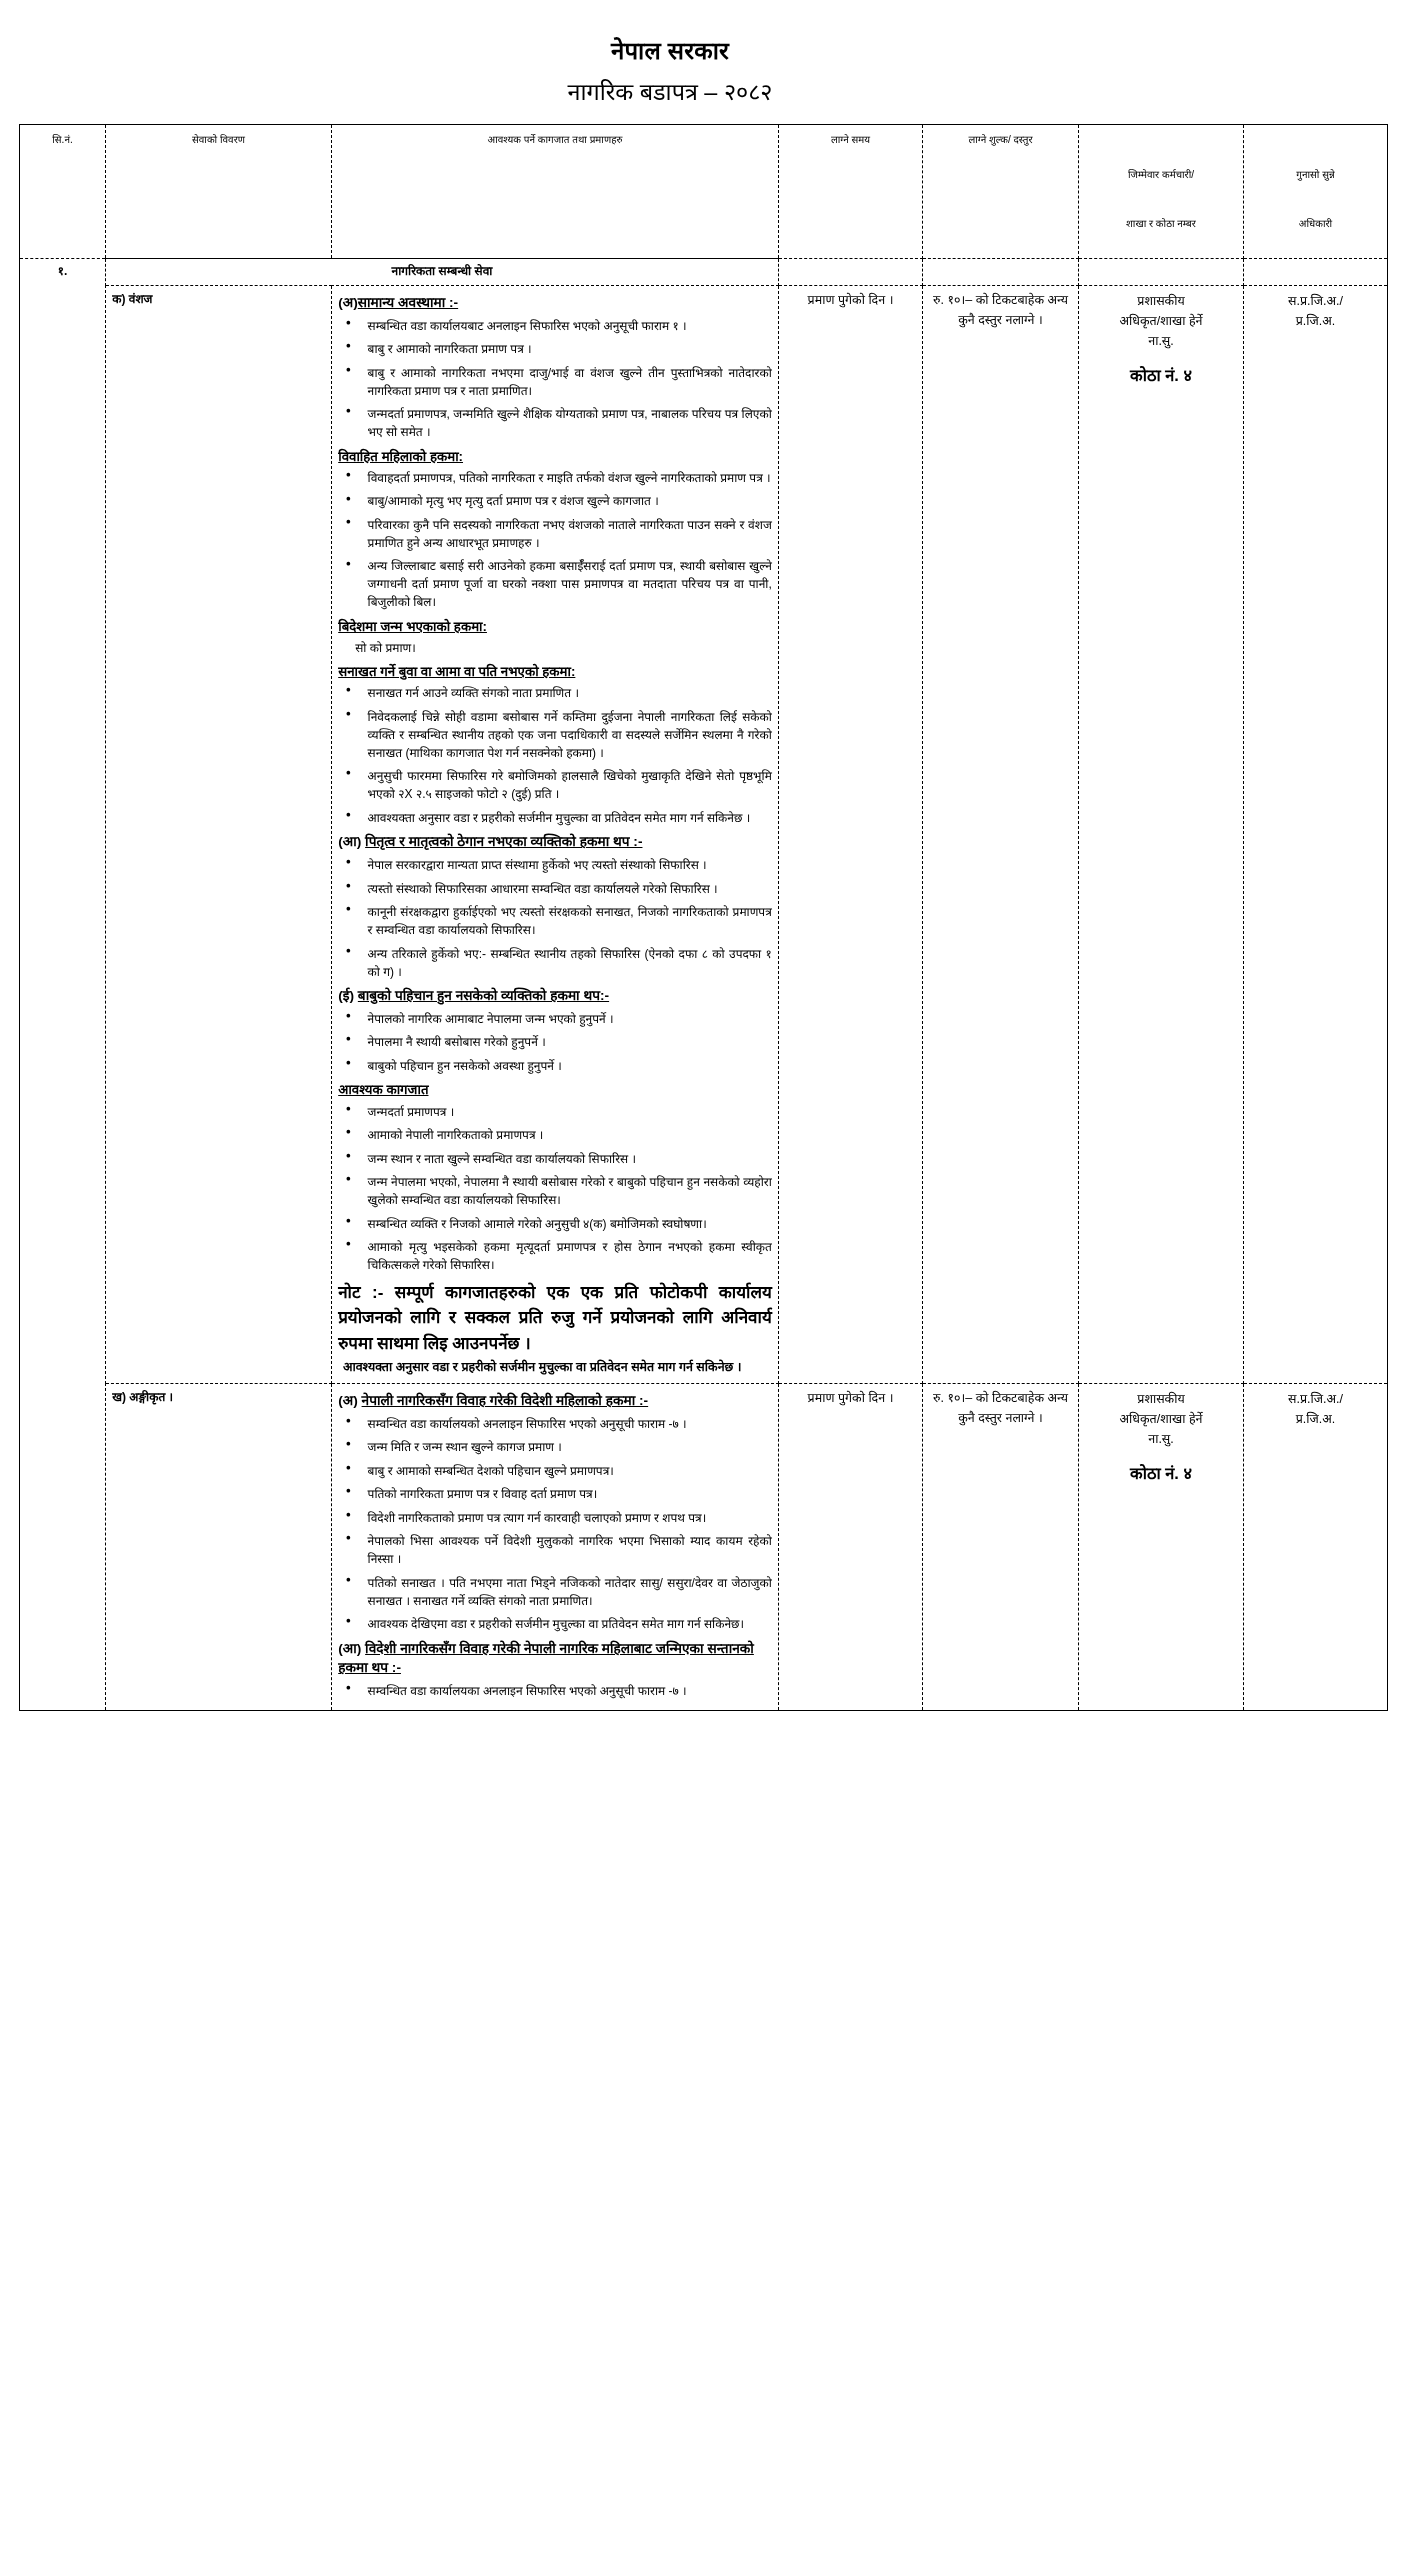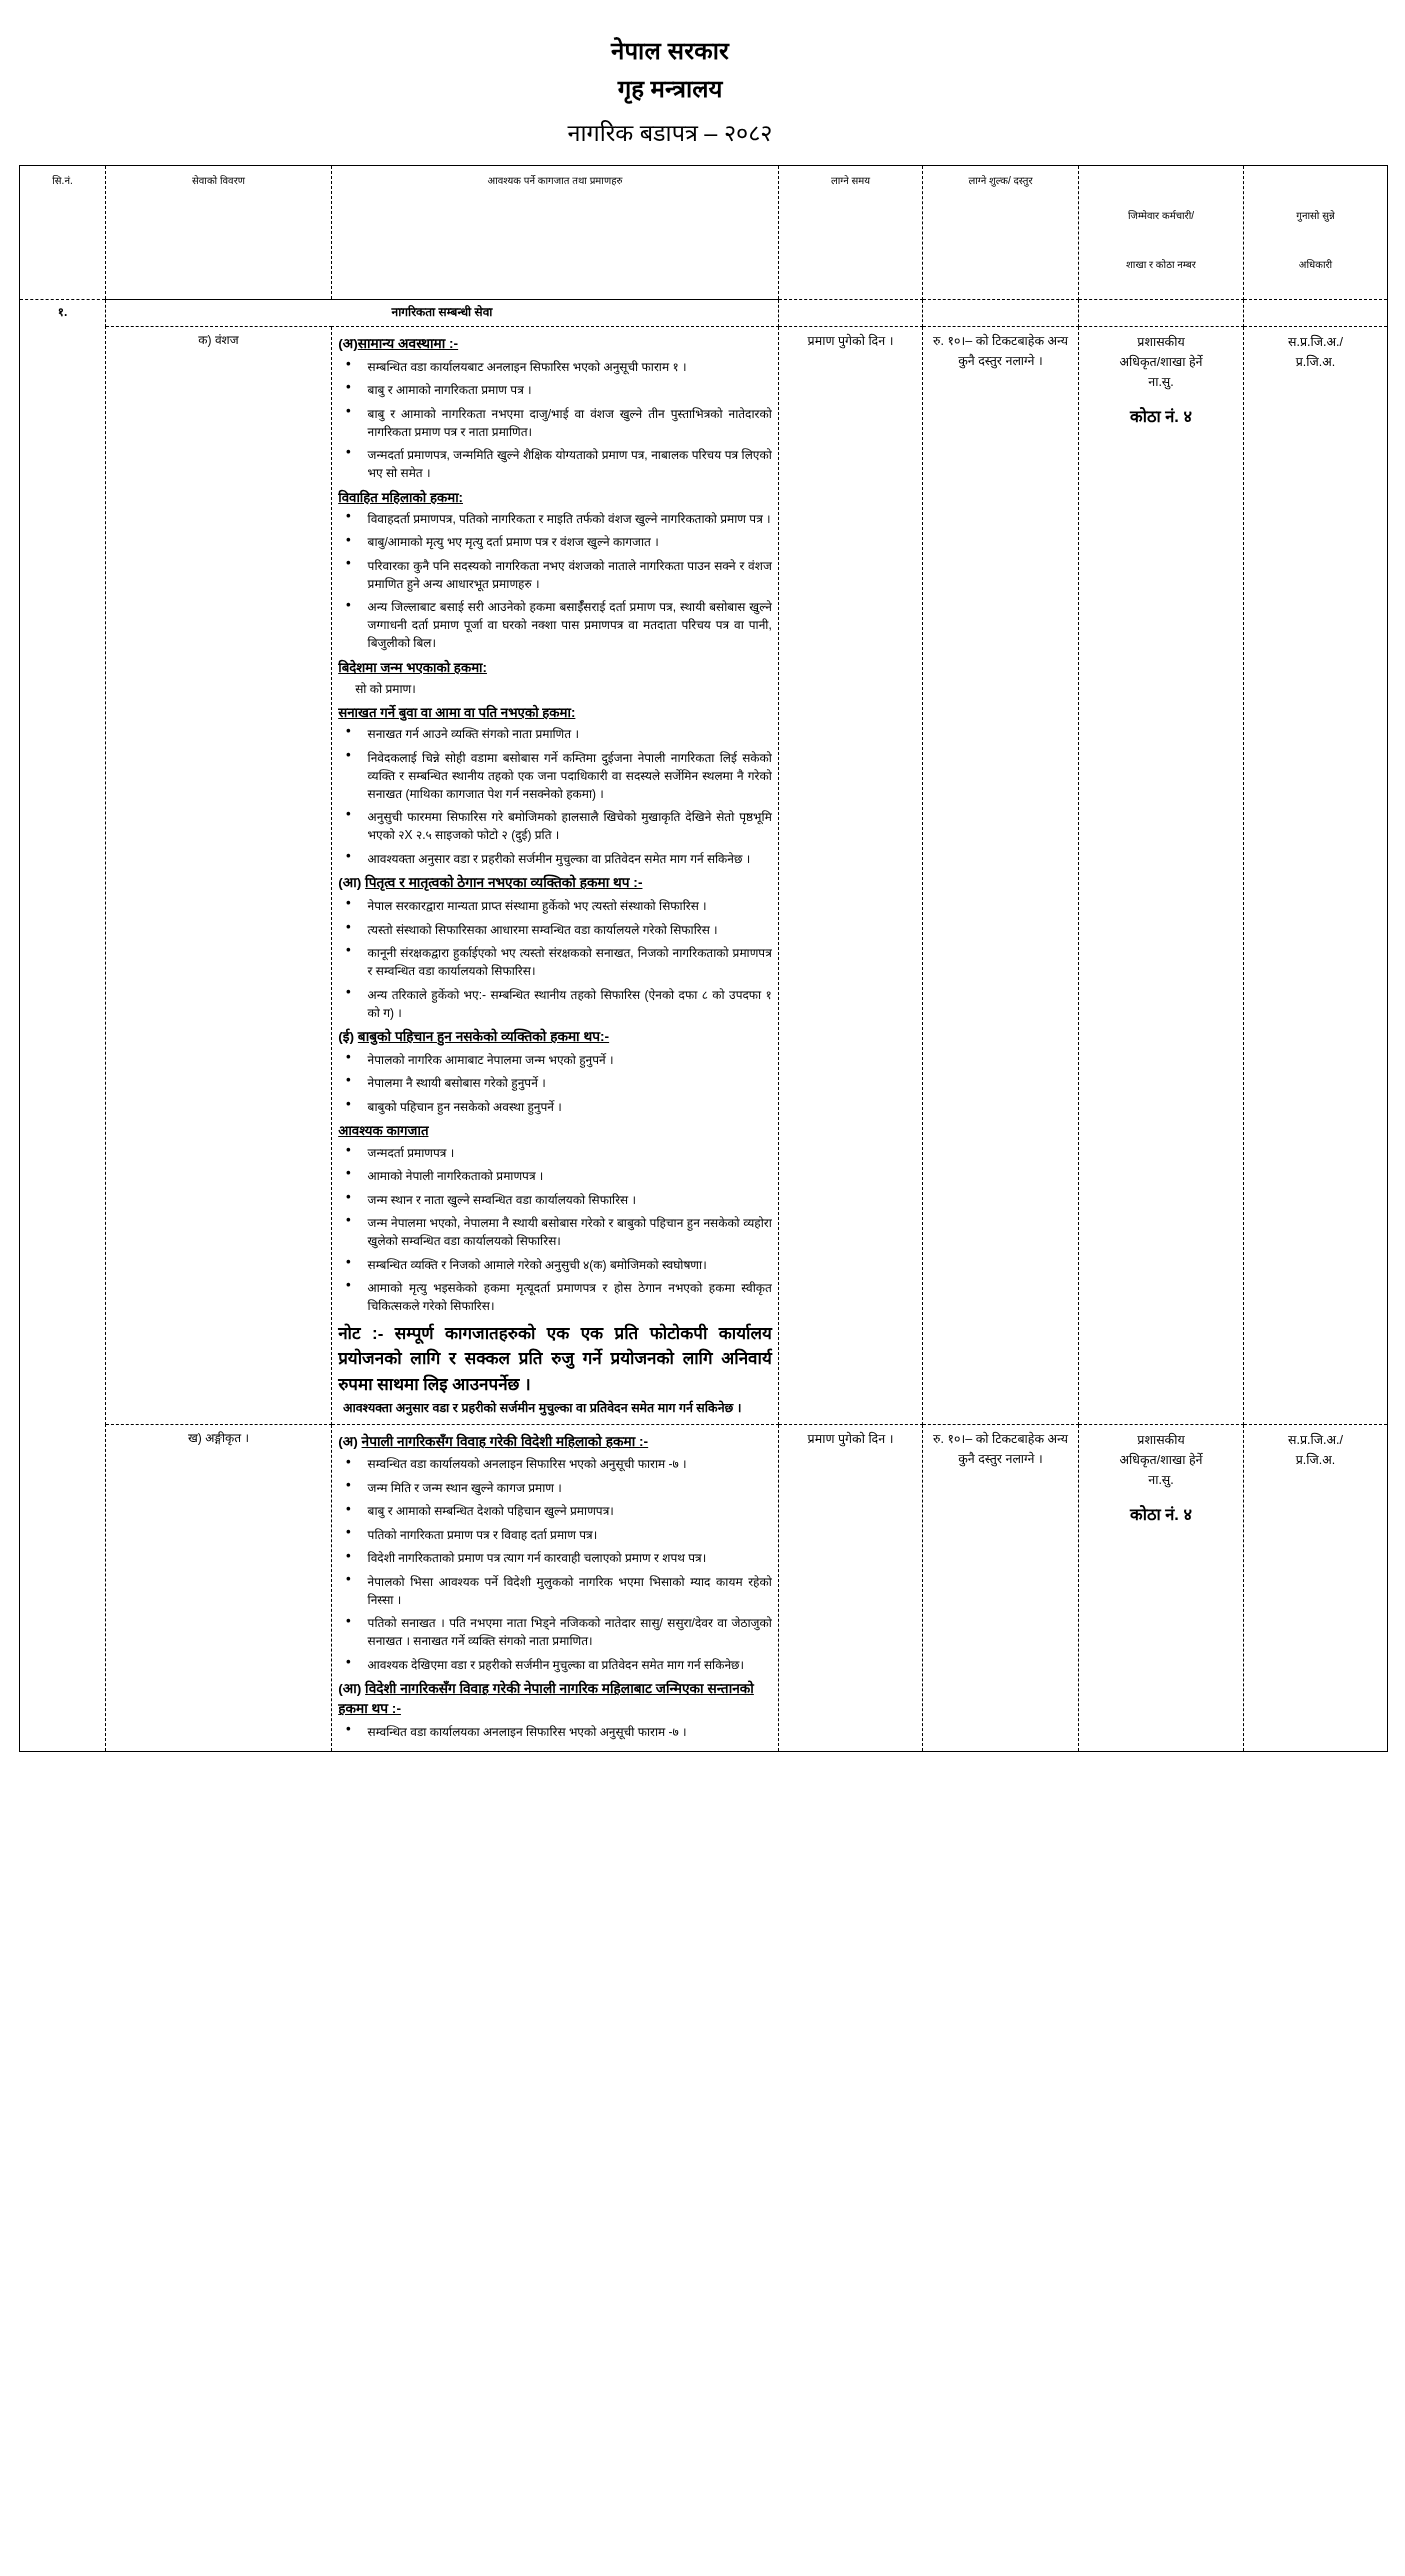--- a/index.html
+++ b/index.html
@@ -49,21 +49,21 @@
     border-bottom:1.2px dashed #000;
   }
   .hdr-two{line-height:1.5;margin-top:34px;}
   td.mid{vertical-align:middle;text-align:center;}
   .sn-cell{font-size:15px;font-weight:700;text-align:center;vertical-align:middle;padding-top:31px;}
 
   .svc-head{
     text-align:center;font-size:13.3px;font-weight:600;
     border-top:1.4px solid #000 !important;
   }
-  .svc-label{font-size:14px;font-weight:400;text-align:center;vertical-align:middle;}
+  .svc-label{font-size:14px;font-weight:700;vertical-align:middle;}
 
   
   .sec-head{
     font-weight:700;font-size:13.7px;margin:1.6px 0 3.9px 0;
     display:block;
   }
   .sec-head .u{text-decoration:underline;}
   .sub-head{
     font-weight:700;font-size:13.3px;margin:4.7px 0 3.1px 0;
     text-decoration:underline;display:block;
@@ -90,21 +90,20 @@
   .grv-txt{font-size:12.5px;line-height:1.6;text-align:center;}
   .time-txt{font-size:12.5px;text-align:center;}
 </style>
 </head>
 <body>
 
 <div class="page">
 
   <div class="header">
     <div class="gov-line">नेपाल सरकार</div>
-    <div class="ministry-line">गृह मन्त्रालय</div>
     <div class="charter-line">नागरिक बडापत्र – २०८२</div>
   </div>
 
   <div class="tbl-wrap">
   <table class="charter">
     <colgroup>
       <col class="c-sn">
           <col class="c-svc">
           <col class="c-doc">
           <col class="c-time">

